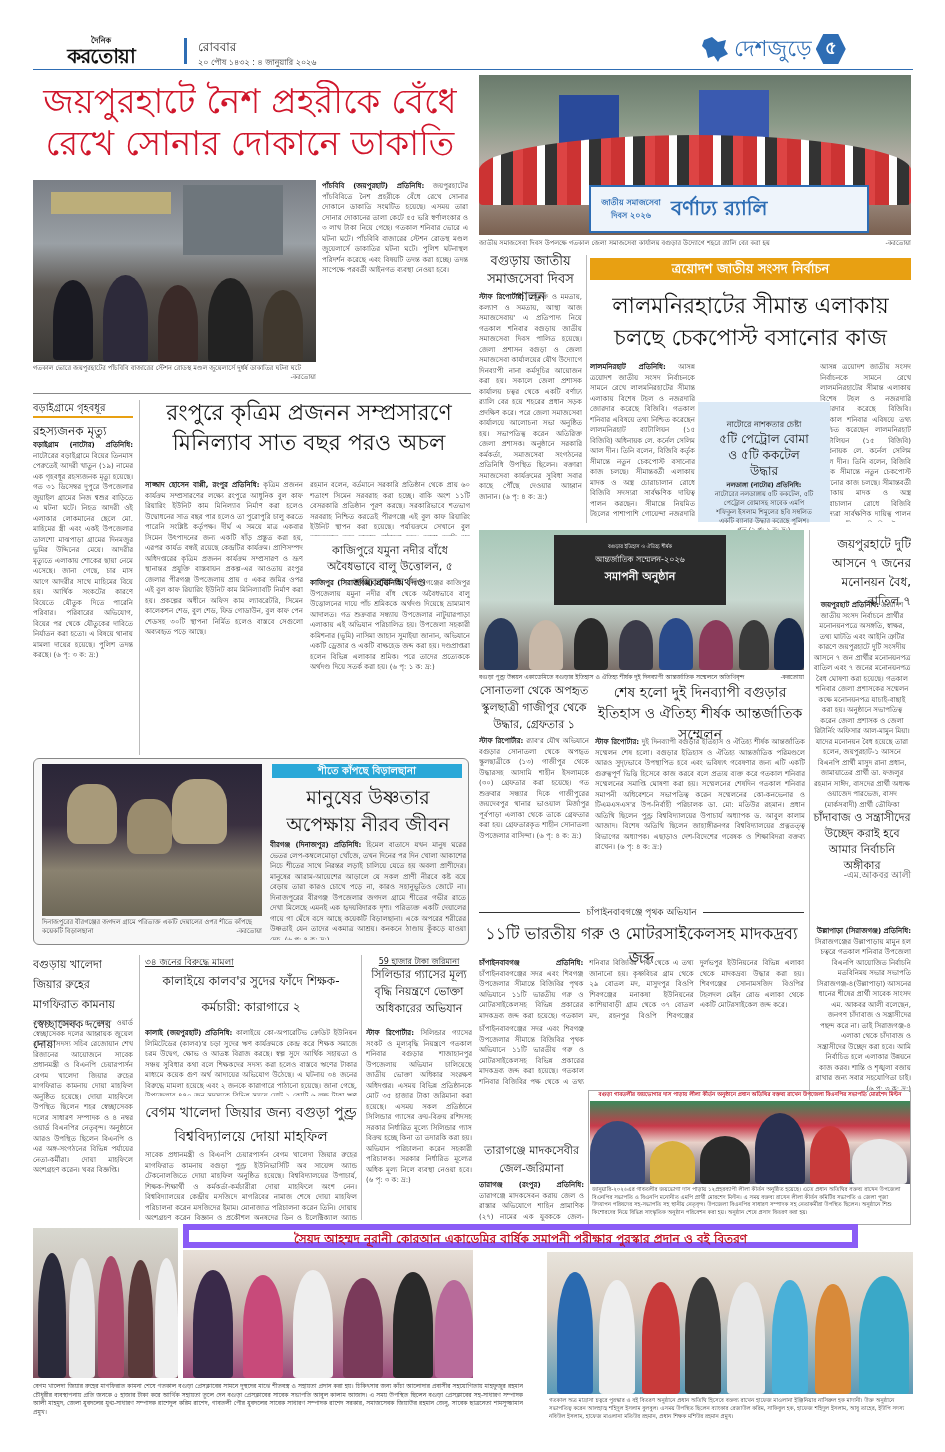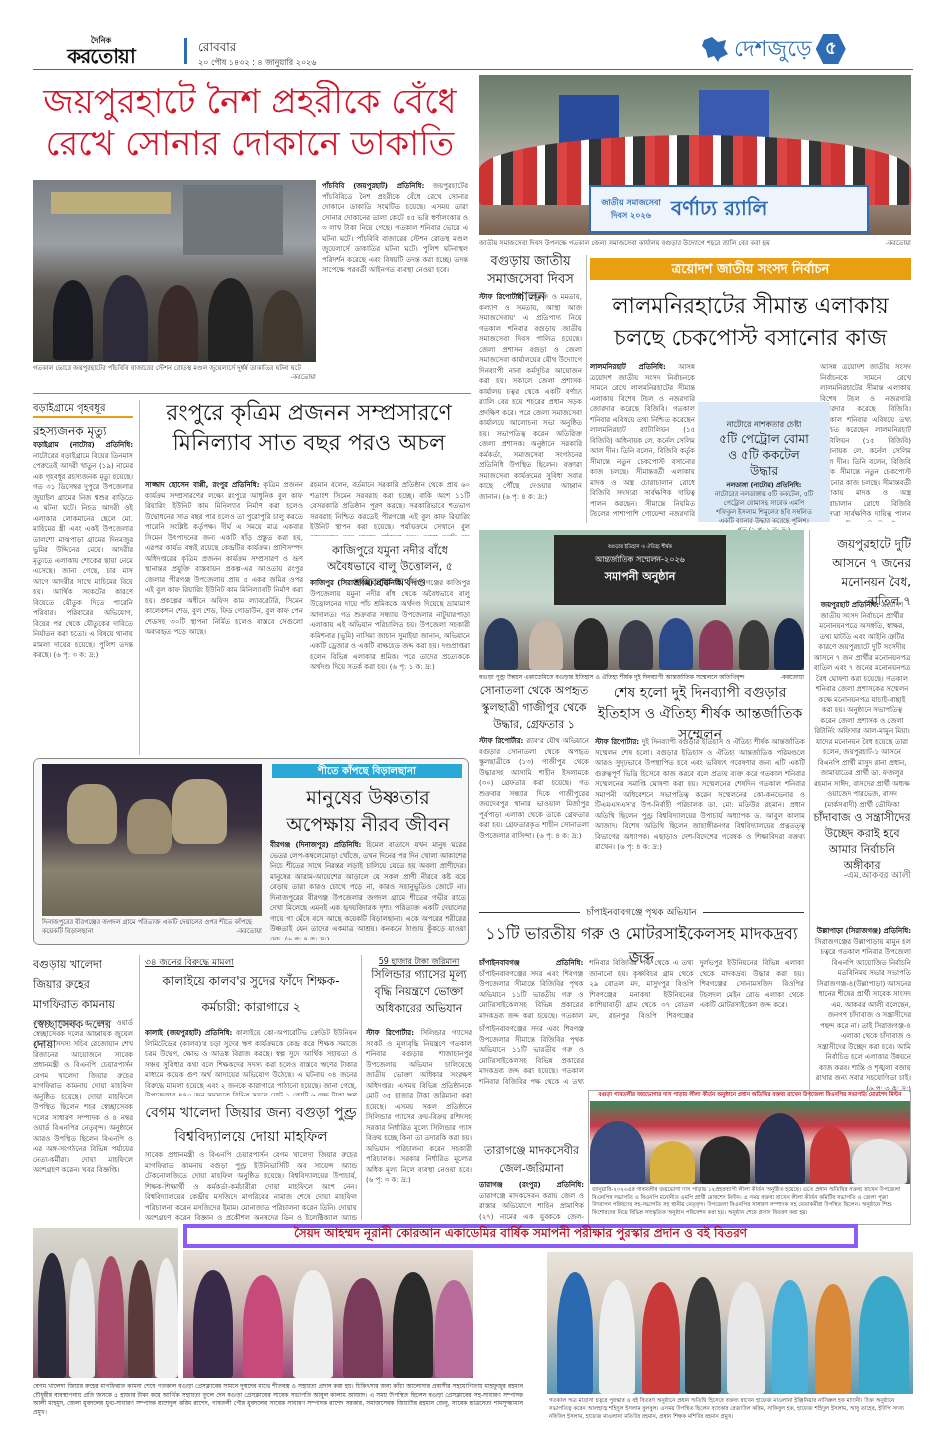--- a/index.html
+++ b/index.html
@@ -254,21 +254,21 @@
   <div class="crowd" style="left:0;top:20px;width:55px;height:63px;background:#3a4a7a"></div>
   <div class="crowd" style="left:60px;top:40px;width:45px;height:43px;background:#d8b040"></div>
   <div class="crowd" style="left:110px;top:35px;width:50px;height:48px;background:#2a2a2a"></div>
   <div class="crowd" style="left:165px;top:12px;width:50px;height:71px;background:#2a3050"></div>
   <div class="crowd" style="left:220px;top:25px;width:40px;height:58px;background:#c83a3a"></div>
   <div class="crowd" style="left:262px;top:38px;width:55px;height:45px;background:#e8e8e8"></div>
 </div>
 <div class="abs cap" style="left:592px;top:1186px;width:312px;font-size:5.5px;line-height:7.5px;height:38px">জানুয়ারি-২০২৬এর গাবতলীর জয়ভোগা দাস পাড়ায় ১২প্রহরব্যাপী লীলা কীর্তন অনুষ্ঠিত হয়েছে। এতে প্রধান অতিথির বক্তব্য রাখেন উপজেলা বিএনপির সভাপতি ও বিএনপি মনোনীত এমপি প্রার্থী মোরশেদ মিল্টন। এ সময় বক্তব্য রাখেন লীলা কীর্তন কমিটির সভাপতি ও জেলা পূজা উদযাপন পরিষদের সহ-সভাপতি সহ স্থানীয় নেতৃবৃন্দ। উপজেলা বিএনপির সাধারণ সম্পাদক সহ নেতাকর্মীরা উপস্থিত ছিলেন। অনুষ্ঠানে শিশু কিশোরদের নিয়ে বিভিন্ন সাংস্কৃতিক অনুষ্ঠান পরিবেশন করা হয়। অনুষ্ঠান শেষে প্রসাদ বিতরণ করা হয়।</div>
 
 <div class="abs" style="left:547px;top:1225px;width:375px;height:0"></div>
-<div class="abs" style="left:183px;top:1224px;width:675px;height:24px;border:4px solid #8b5cf6;display:flex;align-items:flex-end;justify-content:center">
+<div class="abs" style="left:183px;top:1224px;width:675px;height:24px;border:6px solid #8b5cf6;display:flex;align-items:flex-start;justify-content:center">
   <span style="font-size:12px;font-weight:bold;color:#c0162b">সৈয়দ আহম্মদ নূরানী কোরআন একাডেমির বার্ষিক সমাপনী পরীক্ষার পুরস্কার প্রদান ও বই বিতরণ</span>
 </div>
 
 <div class="photo" style="left:33px;top:1228px;width:145px;height:150px;background:linear-gradient(180deg,#d8d8d0 0%,#c8c0b8 40%,#7a4a5a 100%)">
   <div class="crowd" style="left:5px;top:25px;width:28px;height:125px;background:#2a2a3a"></div>
   <div class="crowd" style="left:36px;top:30px;width:26px;height:120px;background:#e8e8e8"></div>
   <div class="crowd" style="left:65px;top:28px;width:26px;height:122px;background:#a84a6a"></div>
   <div class="crowd" style="left:95px;top:32px;width:25px;height:118px;background:#5a3a3a"></div>
   <div class="crowd" style="left:122px;top:30px;width:23px;height:120px;background:#eee"></div>
 </div>

